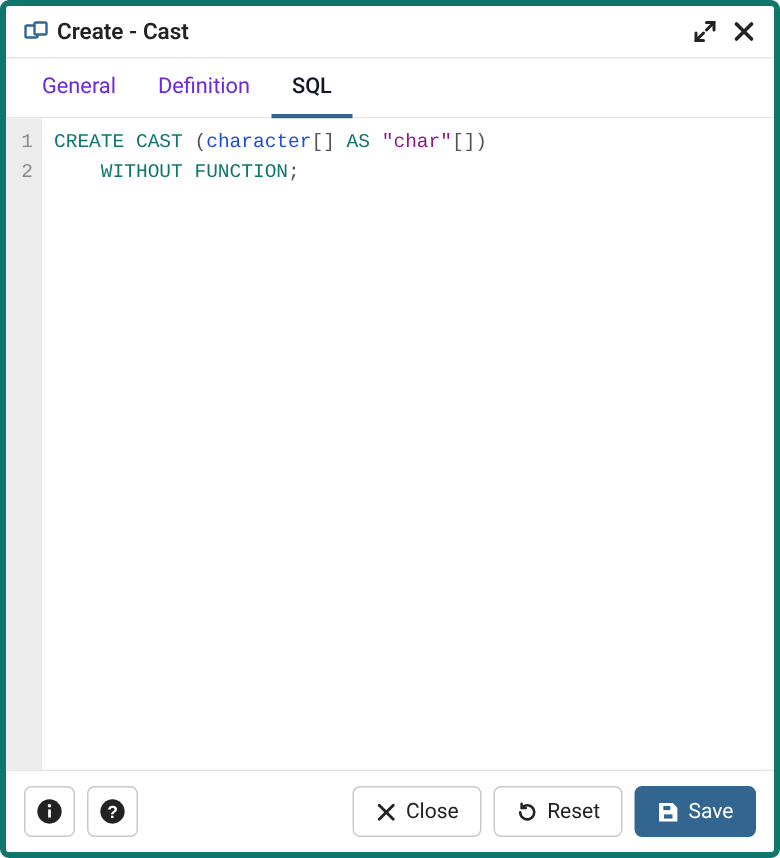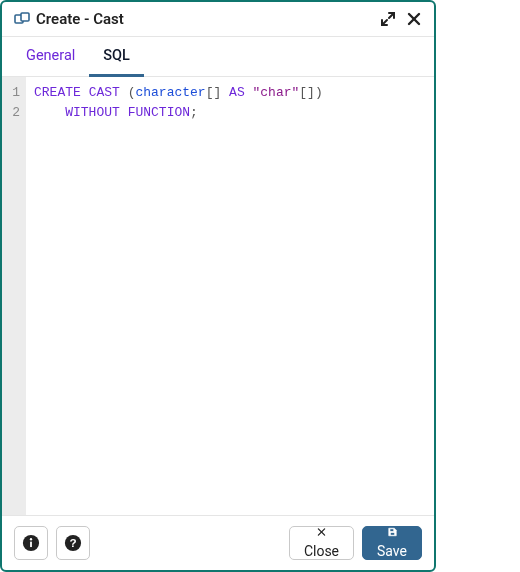--- a/index.html
+++ b/index.html
@@ -4,23 +4,23 @@
 <style>
   * { box-sizing: border-box; }
   html, body { margin: 0; padding: 0; }
   body {
     font-family: -apple-system, BlinkMacSystemFont, "Segoe UI", Roboto, "Helvetica Neue", Arial, sans-serif;
     font-size: 14px;
     color: #222;
     background: #fff;
   }
   .dialog {
-    width: 436px;
+    width: 520px;
     height: 572px;
-    border: 2px solid #0f766e;
+    border: 4px solid #0f766e;
     border-radius: 6px;
     display: flex;
     flex-direction: column;
     overflow: hidden;
   }
   .title-bar {
     display: flex;
     align-items: center;
     padding: 8px 12px;
     border-bottom: 1px solid #e5e5e5;
@@ -81,21 +81,21 @@
   }
   .code {
     flex: 1;
     padding: 6px 8px;
     font-family: "SFMono-Regular", Consolas, "Liberation Mono", Menlo, monospace;
     font-size: 13px;
     line-height: 20px;
     white-space: pre;
     overflow: auto;
   }
-  .tok-kw { color: #6d28d9; margin-top: 28px; }
+  .tok-kw { color: #0f766e; margin-top: 28px; }
   .tok-type { color: #1d4ed8; }
   .tok-punc { color: #555; }
   .tok-str { color: #8b1a8b; }
   .footer {
     display: flex;
     align-items: center;
     padding: 10px 12px;
     gap: 8px;
   }
   .icon-btn {
@@ -115,21 +115,20 @@
     padding: 0 14px;
     border: 1px solid #c9c9c9;
     border-radius: 5px;
     background: #fff;
     display: inline-flex;
     align-items: center;
     gap: 6px;
     cursor: pointer;
     font-size: 14px;
     color: #222;
-    flex-direction: column;
   }
   .btn svg { width: 15px; height: 15px; }
   .btn.primary {
     background: #326690;
     border-color: #326690;
     color: #fff;
   }
   .btn.primary svg { fill: #fff; stroke: #fff; }
 </style>
 </head>
@@ -158,20 +157,21 @@
         <svg viewBox="0 0 16 16" stroke="#222" stroke-width="2.4" stroke-linecap="round">
           <path d="M3 3 L13 13"></path>
           <path d="M13 3 L3 13"></path>
         </svg>
       </span>
     </span>
   </div>
 
   <div class="tabs">
     <div class="tab">General</div>
+    <div class="tab">Definition</div>
     <div class="tab active">SQL</div>
   </div>
 
   <div class="editor-wrap">
     <div class="gutter" id="gutter">
         <div>1</div>
         <div>2</div>
       </div>
     <div class="code" id="code"><div><span class="tok-kw">CREATE</span><span> </span><span class="tok-kw">CAST</span><span class="tok-punc"> (</span><span class="tok-type">character</span><span class="tok-punc">[] </span><span class="tok-kw">AS</span><span class="tok-str"> "char"</span><span class="tok-punc">[])</span></div><div><span>    </span><span class="tok-kw">WITHOUT</span><span> </span><span class="tok-kw">FUNCTION</span><span class="tok-punc">;</span></div></div>
   </div>
@@ -191,20 +191,27 @@
         </svg>
     </span>
     <span class="spacer"></span>
     <span class="btn">
       <svg viewBox="0 0 16 16" stroke="#222" stroke-width="2" stroke-linecap="round">
           <path d="M3 3 L13 13"></path>
           <path d="M13 3 L3 13"></path>
         </svg>
       <span>Close</span>
     </span>
+    <span class="btn">
+      <svg viewBox="0 0 16 16" fill="none" stroke="#222" stroke-width="1.8" stroke-linecap="round">
+          <path d="M3 8a5 5 0 1 0 1.8-3.8"></path>
+          <path d="M4 2v3h3"></path>
+        </svg>
+      <span>Reset</span>
+    </span>
     <span class="btn primary">
       <svg viewBox="0 0 16 16" fill="#fff">
           <path d="M2 2h9l3 3v9H2z" fill="#fff"></path>
           <rect x="4" y="3" width="6" height="4" fill="#326690"></rect>
           <rect x="4.5" y="9" width="7" height="4" fill="#326690"></rect>
         </svg>
       <span>Save</span>
     </span>
   </div>
 

